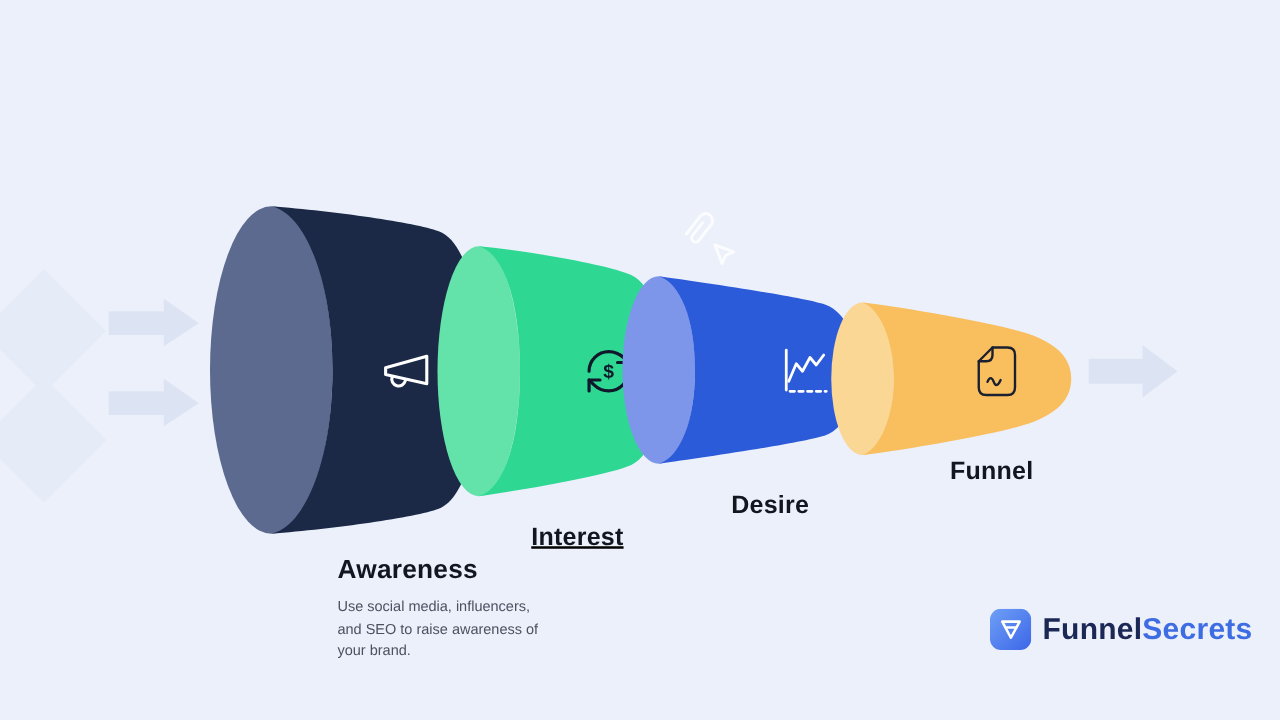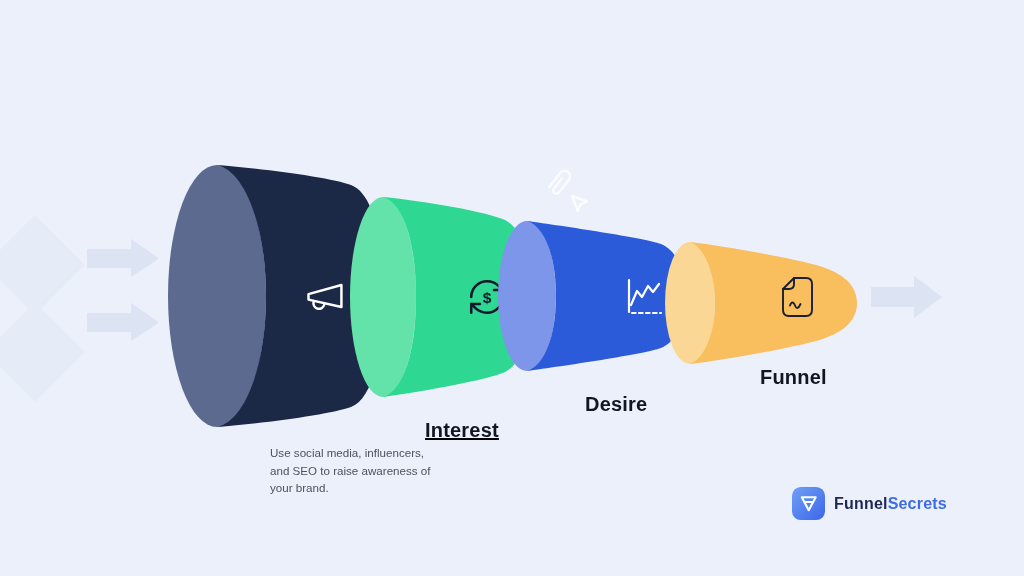--- a/index.html
+++ b/index.html
@@ -17,21 +17,21 @@
   .stage-label h3{
     margin:0 0 9px 0;font-size:20px;font-weight:700;color:#12161F;letter-spacing:.2px;
   }
   .stage-label.first h3{font-size:21px;}
   .stage-label p{
     margin:0;font-size:11.6px;line-height:1.52;color:#4C5160;
   }
   .brand{
     position:absolute;left:792px;top:487px;display:flex;align-items:center;gap:9px;
   }
-  .brand-text{font-size:16px;font-weight:700;letter-spacing:.2px;}
+  .brand-text{font-size:24px;font-weight:700;letter-spacing:.2px;}
   .brand-text .p1{color:#1B2755;}
   .brand-text .p2{color:#3E6CE2;}
 </style>
 </head>
 <body>
 
 <div class="canvas">
 
 
   <svg class="funnel-svg" width="1024" height="576" viewBox="0 0 1024 576">
@@ -123,20 +123,21 @@
         C 715 272 704 247 690 242 Z" fill="#F9BE5E"></path>
       <g fill="none" stroke-width="1.9" stroke-linecap="round" stroke-linejoin="round" stroke="#1A2030">
         <path d="M 794 278 H 806 Q 812 278 812 284 V 310 Q 812 316 806 316 H 789 Q 783 316 783 310 V 289 Z"></path>
         <path d="M 794 278 V 284 Q 794 289 789 289 H 783"></path>
         <path d="M 790 305.5 c 1.5 -4 3.5 -4 5 0 c 1.5 4 3.5 3 5.5 -1.5"></path>
       </g>
     </g>
   </svg>
 
   <div class="stage-label first" style="left:270px;top:444px;width:163px;">
+    <h3>Awareness</h3>
     <p>Use social media, influencers, and SEO to raise awareness of your brand.</p>
   </div>
 
   <div class="stage-label" style="left:425px;top:419px;width:167px;text-decoration:underline;">
     <h3>Interest</h3>
   </div>
 
   <div class="stage-label" style="left:585px;top:393px;width:168px;">
     <h3>Desire</h3>
   </div>

